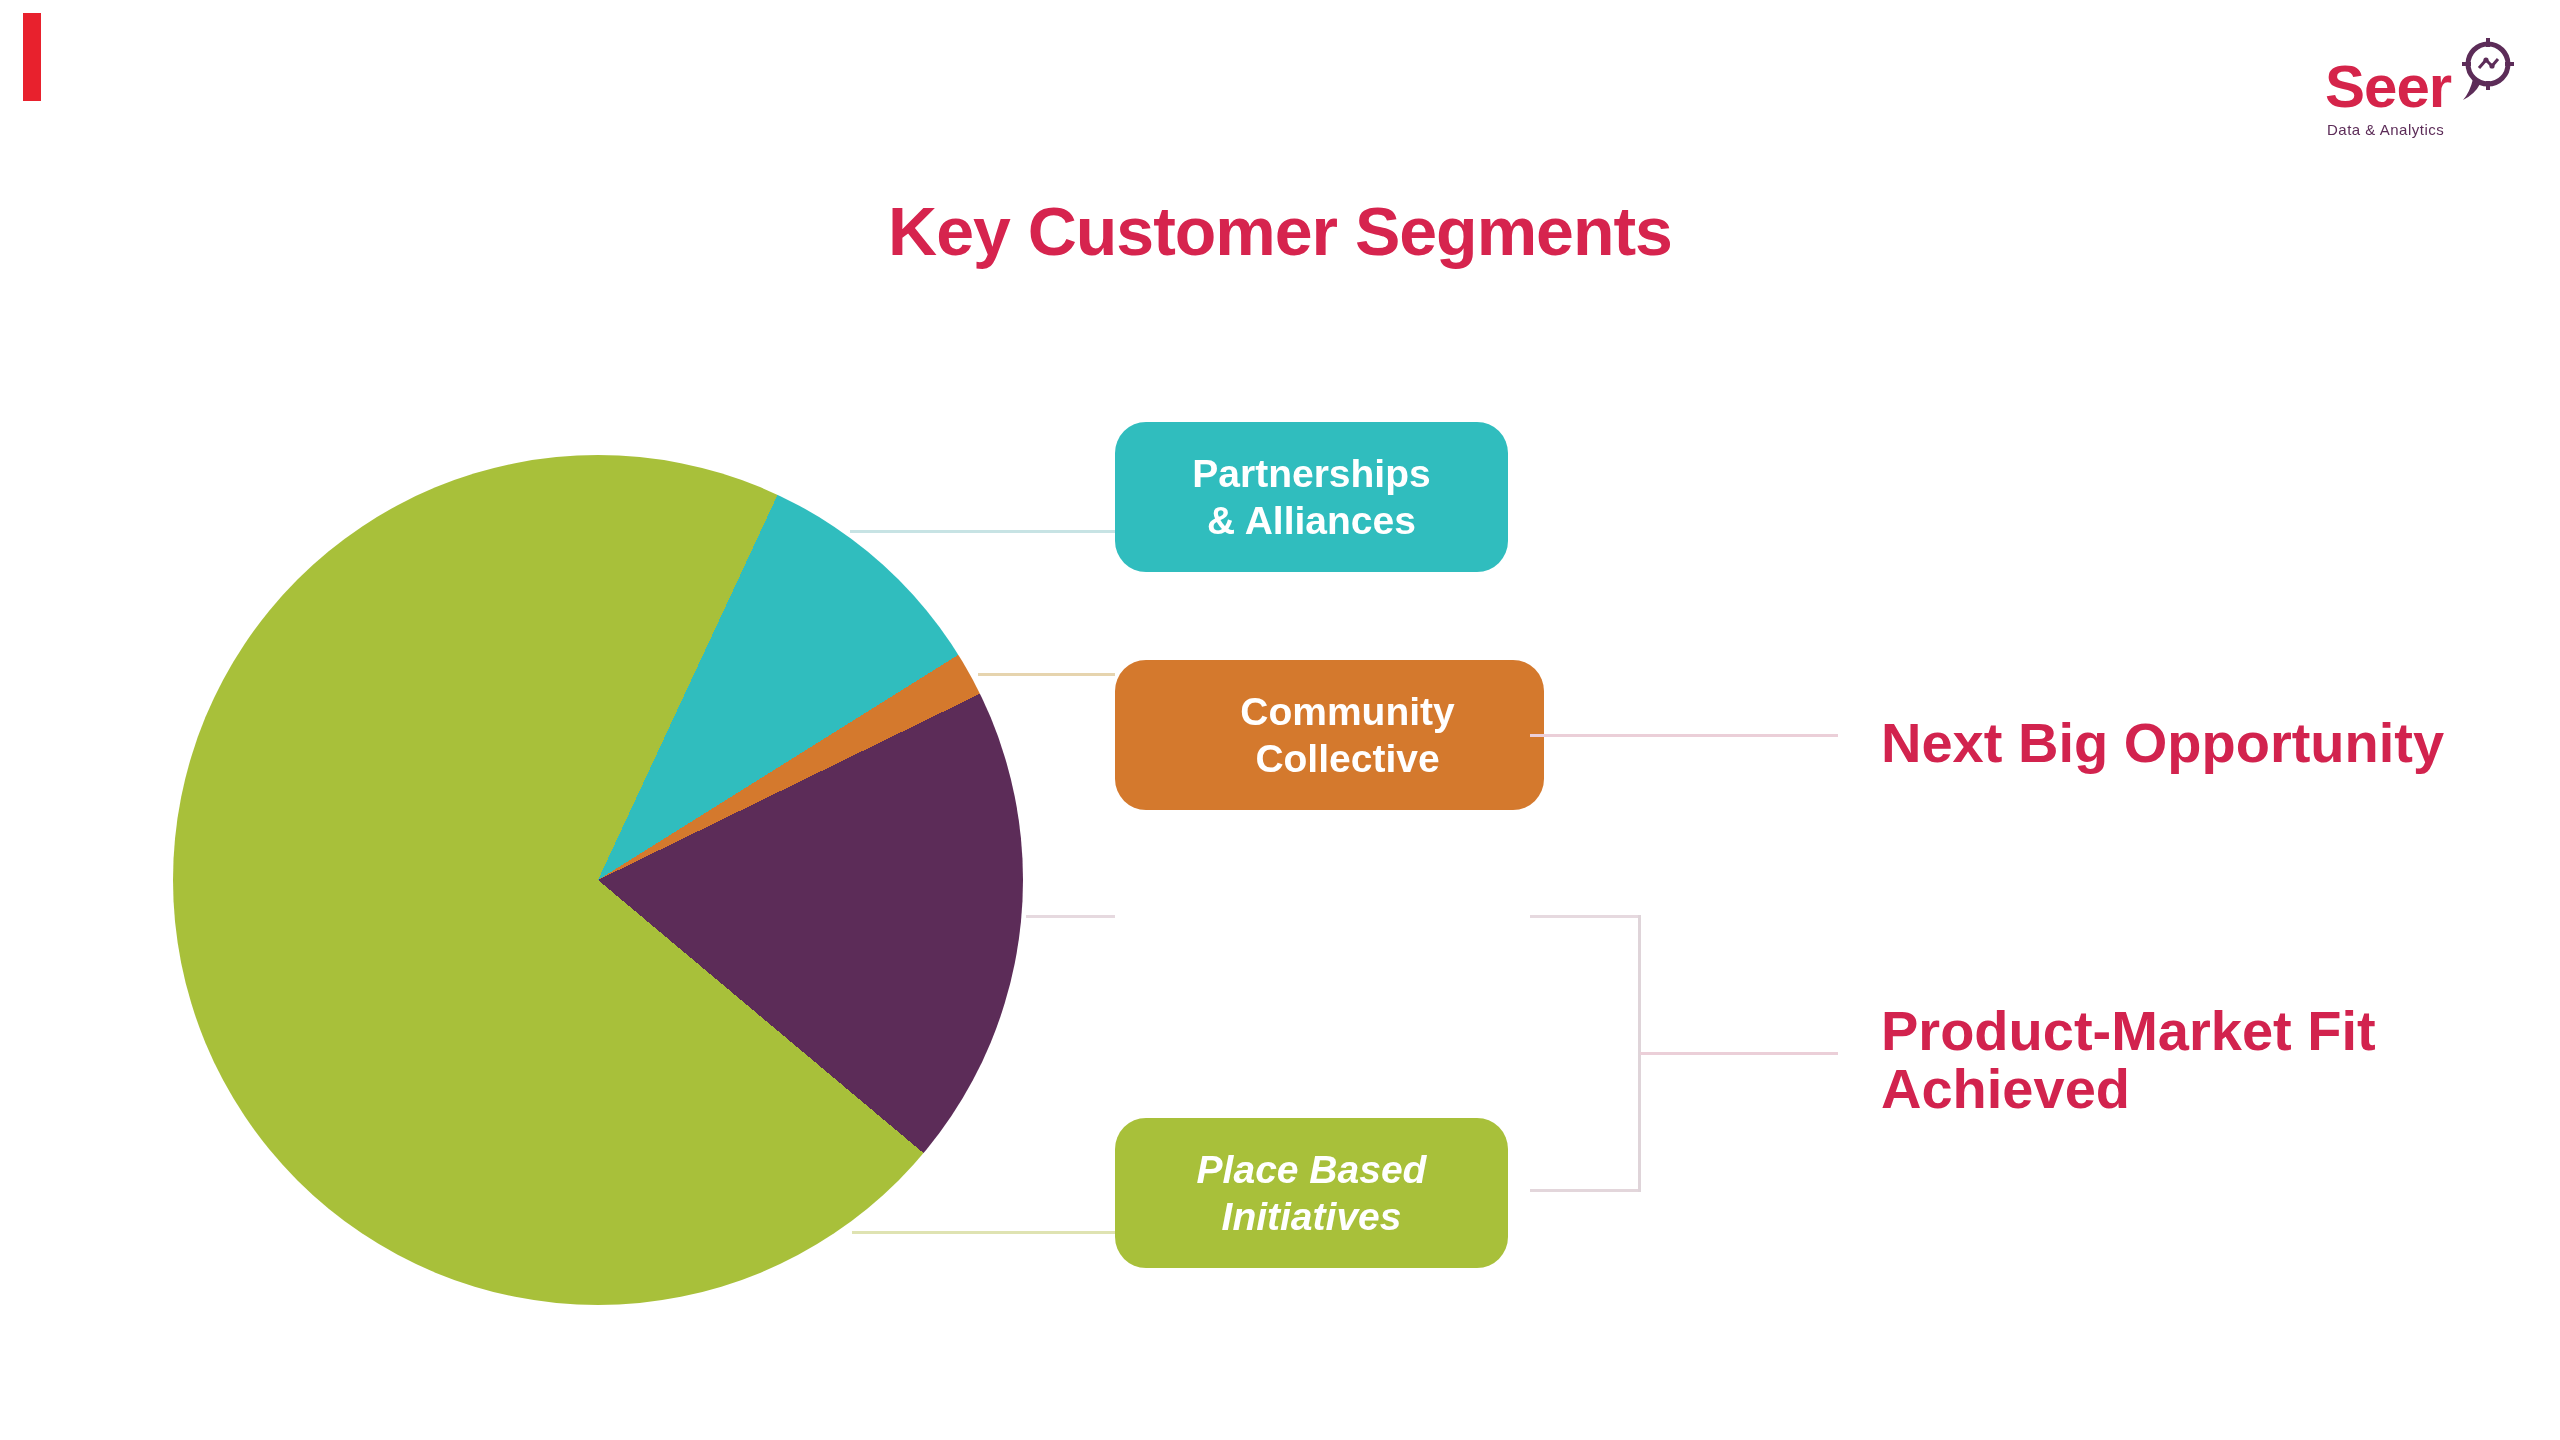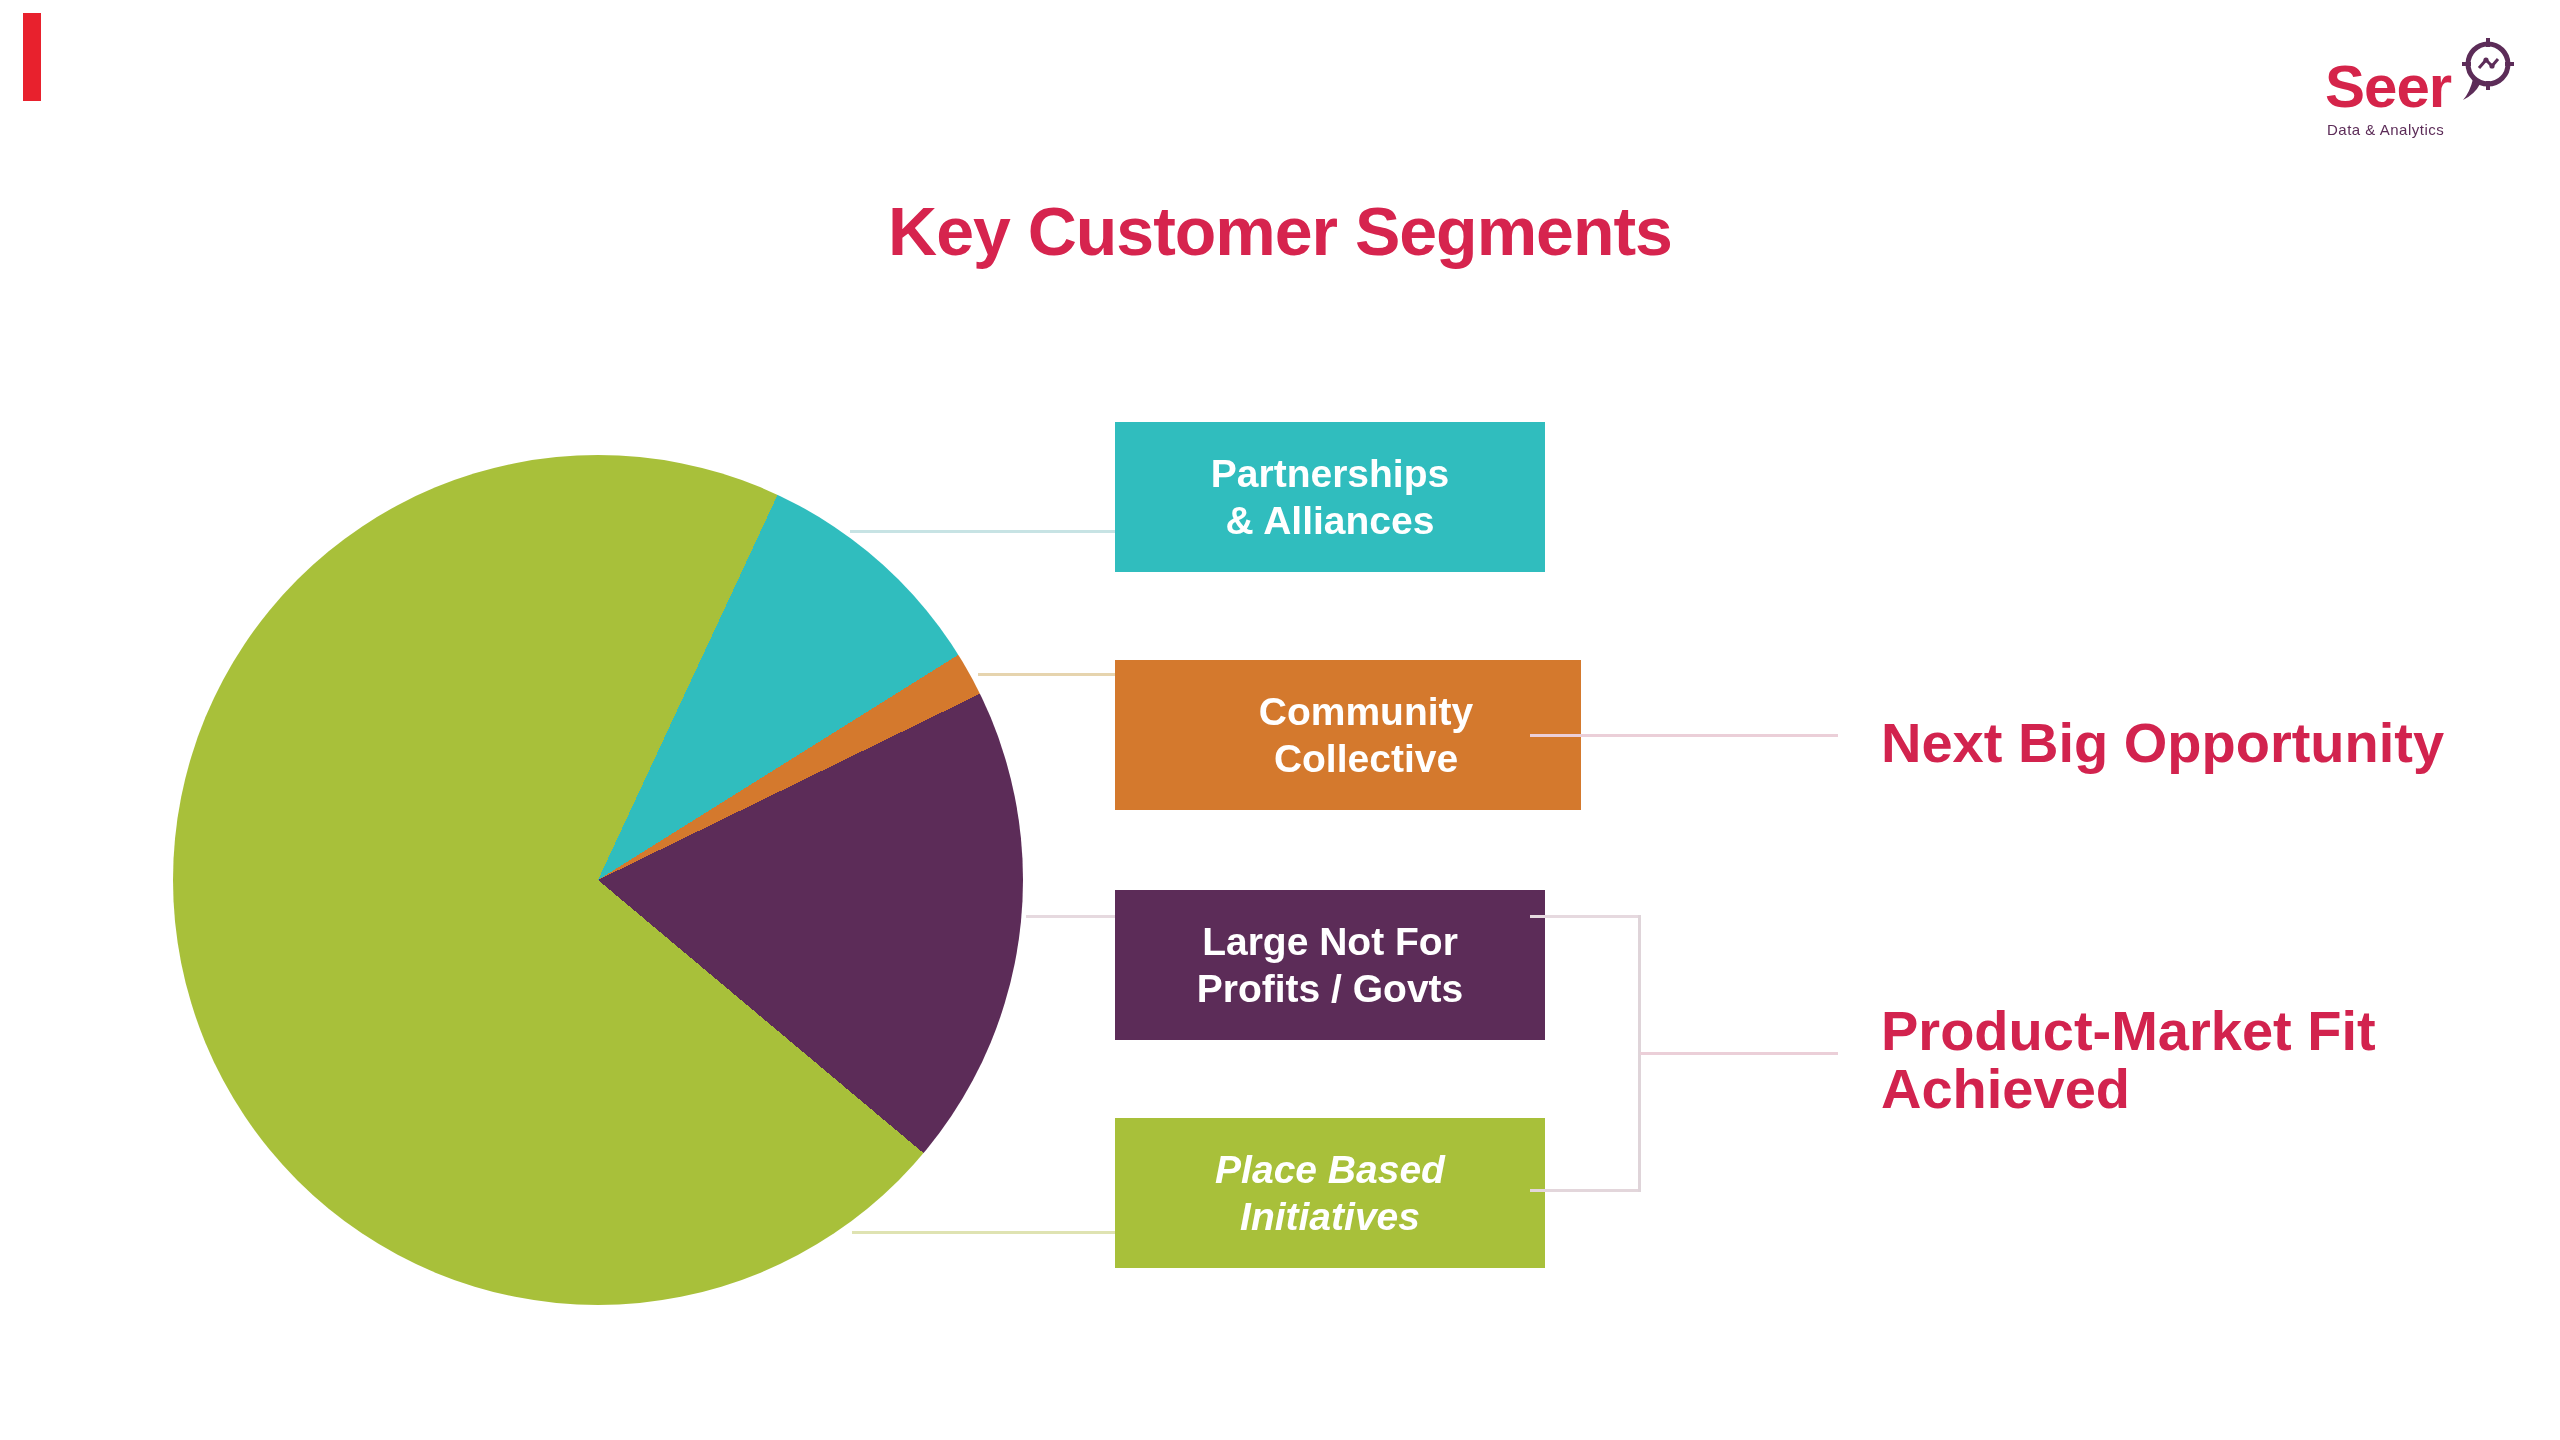--- a/index.html
+++ b/index.html
@@ -12,23 +12,23 @@
   #accent-bar{left:23px;top:13px;width:18px;height:88px;}
   
   #title{
     left:0;right:0;top:192px;text-align:center;
     font-size:68px;font-weight:bold;letter-spacing:-1px;
   }
   
   #pie{left:173px;top:455px;width:850px;height:850px;border-radius:50%;}
   
   .seg-box{
-    left:1115px;width:430px;height:150px;
+    left:1115px;width:393px;height:150px;
     display:flex;flex-direction:column;align-items:center;justify-content:center;
-    color:#fff;font-weight:bold;font-size:39px;line-height:47px;text-align:center;
+    color:#fff;font-weight:bold;font-size:39px;line-height:47px;text-align:center;border-radius:31px;
   }
   #box-partnerships{top:422px;}
   #box-community{top:660px;padding-left:36px;}
   #box-nfp{top:890px;}
   #box-place{top:1118px;font-style:italic;}
   
   .cline{height:3px;}
   #line-teal       {left:850px; top:530px; width:265px;background:#c7e3e4;}
   #line-orange     {left:978px; top:673px; width:137px;background:#e6d4ae;}
   #line-purple-l   {left:1026px;top:915px; width:89px; background:#e6d9df;}
@@ -78,24 +78,20 @@
   <div id="line-green-l" class="abs cline"></div>
 
   <div id="box-partnerships" class="abs seg-box" style="background: rgb(48, 189, 190);">
     <span>Partnerships</span>
     <span>&amp; Alliances</span>
   </div>
   <div id="box-community" class="abs seg-box" style="background: rgb(212, 121, 45);">
     <span>Community</span>
     <span>Collective</span>
   </div>
-  <div id="box-nfp" class="abs seg-box" style="background: rgb(92, 44, 88);">
-    <span>Large Not For</span>
-    <span>Profits / Govts</span>
-  </div>
   <div id="box-place" class="abs seg-box" style="background: rgb(168, 192, 58);">
     <span>Place Based</span>
     <span>Initiatives</span>
   </div>
 
   <div id="line-next" class="abs cline"></div>
   <div id="line-purple-r" class="abs cline"></div>
   <div id="line-green-r" class="abs cline"></div>
   <div id="bracket-vert" class="abs"></div>
   <div id="line-pmf" class="abs cline"></div>

